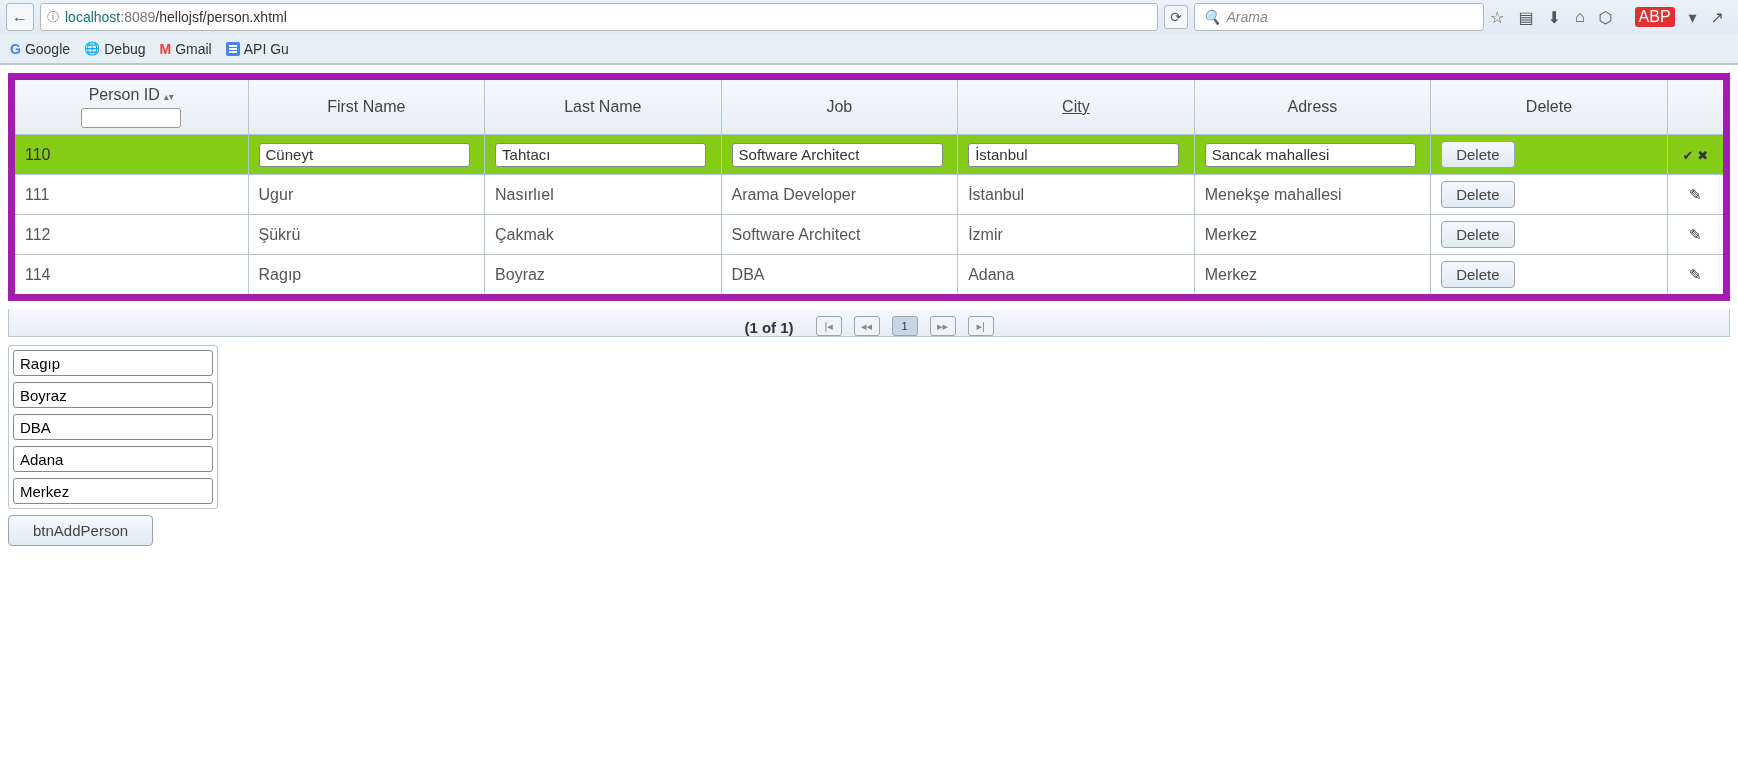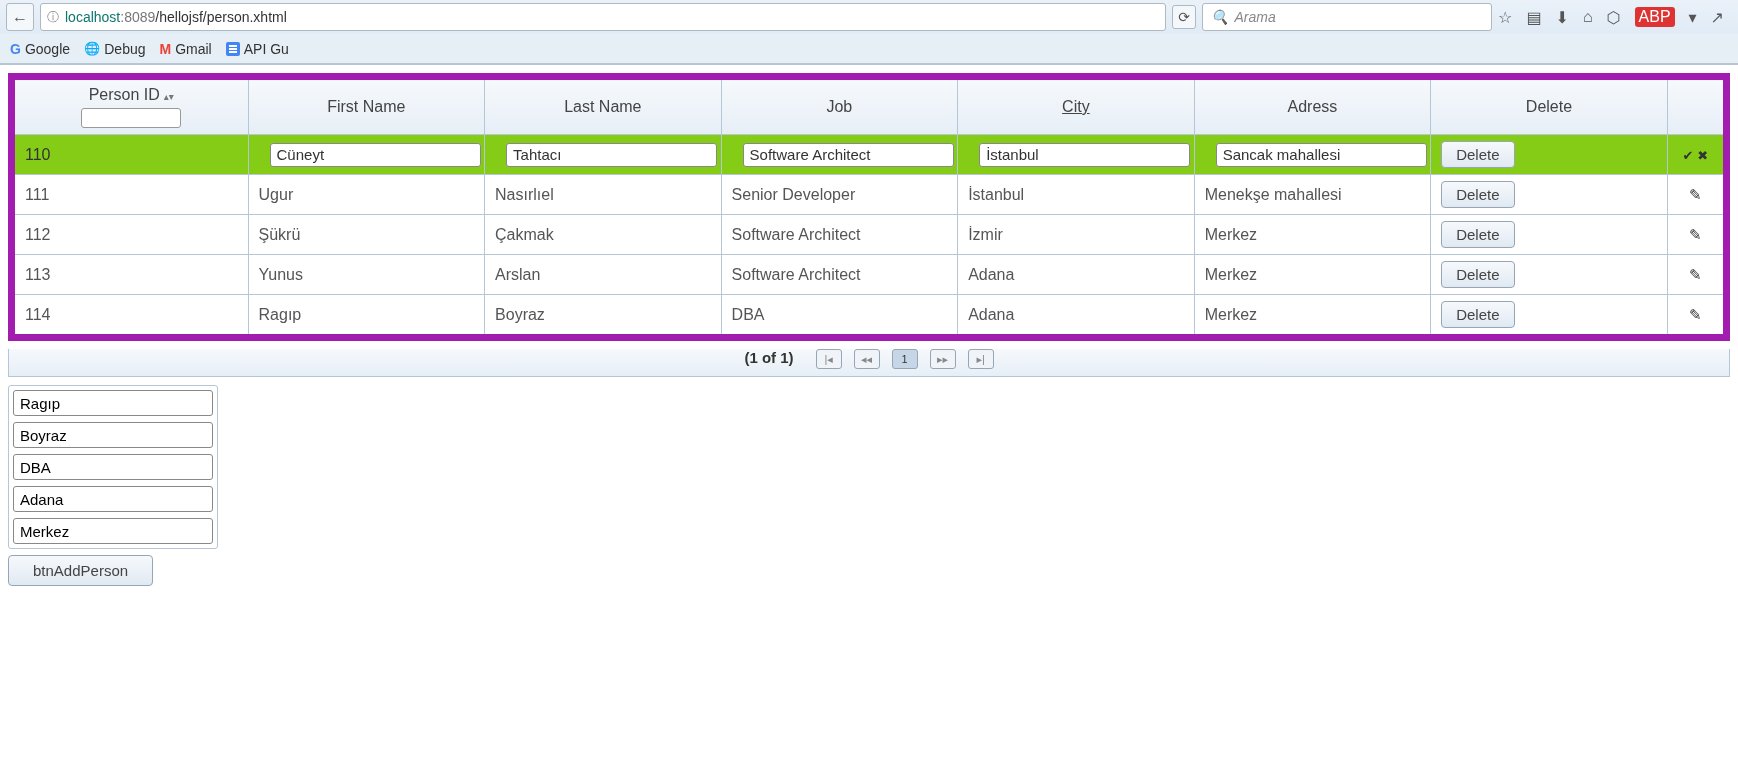--- a/index.html
+++ b/index.html
@@ -37,21 +37,21 @@
     width:24px;height:24px;border:1px solid #aeb9c2;border-radius:3px;background:#f4f8fb;
     display:flex;align-items:center;justify-content:center;color:#555;font-size:14px;cursor:pointer;
   }
   .search-field {
     width: 290px; height:28px; background:#fff; border:1px solid #aeb9c2; border-radius:3px;
     padding:0 8px; display:flex; align-items:center; gap:6px; color:#888;
     font-style: italic;
   }
   .toolbar-icons { display:flex; gap:14px; padding-right:8px; color:#555; align-items:center;}
   .toolbar-icons span { font-size:16px; cursor:pointer; }
-  .abp { color:#fff; background:#d33; border-radius:3px; font-size:10px; font-style:normal; padding:1px 4px;}
+  .abp { color:#fff; background:#d33; border-radius:3px; font-size:10px; font-style:normal; padding:1px 4px;margin-left:8px;}
   .bookmarks {
     height:30px; display:flex; align-items:center; gap:14px; padding:0 10px;
     background:#e6eef6; border-bottom:1px solid #b8c6d2; font-size:14px;
   }
   .bm-item { display:flex; align-items:center; gap:4px; color:#333; cursor:pointer;}
   .g-icon { font-weight:bold;}
   .g-b{color:#4285F4;}
   .globe-icon{color:#666;font-size:13px;}
   .gmail-m{color:#EA4335;font-weight:bold;}
   .doc-icon{display:inline-block;width:14px;height:14px;background:#4285F4;border-radius:2px;position:relative;}
@@ -80,37 +80,37 @@
   .col-del { width:215px; }
   .col-edit { width:45px; }
   .header-id-inner { display:flex; flex-direction:column; align-items:center; gap:4px;}
   .sort-icon{font-size:10px;color:#777;margin-left:4px;}
   .filter-input {
     width:100px;height:20px;border:1px solid #999;border-radius:3px;padding:0 4px;font-size:13px;
   }
   .row-editing td { background:#84cc16; color:#333;}
   .row-editing .edit-input {
     width:98%; height:24px; border:1px solid #888; border-radius:3px; padding:0 6px;
-    font-size:15px; color:#333; background:#fff;margin-left:11px;
+    font-size:15px; color:#333; background:#fff;
   }
   .del-btn {
     background: linear-gradient(#f6f9fc,#e0e9f2);
     border:1px solid #96a6b5; border-radius:4px;
     padding:4px 14px; font-size:15px; color:#444; cursor:pointer;
   }
   .edit-cell{ text-align:center !important; }
   .pencil-icon{ font-size:15px; color:#333; cursor:pointer;}
   .row-confirm{ font-size:13px; color:#333; cursor:pointer; padding:0 2px;}
 
   
   .paginator {
     margin:0 8px 8px 8px;
     height:28px; border:1px solid #b5c7d6; border-top:none;
     background:linear-gradient(#f6f9fc,#e6eef6);
-    display:flex; align-items:flex-start; justify-content:center; gap:12px;
+    display:flex; align-items:flex-end; justify-content:center; gap:12px;
     font-size:15px; color:#333;
   }
   .pg-info{font-weight:bold; margin-right:10px;}
   .pg-btn{
     width:26px;height:20px;border:1px solid #96a6b5;border-radius:3px;
     background:#f0f4f8; color:#888; font-size:11px; display:flex;align-items:center;justify-content:center;
     cursor:pointer;
   }
   .pg-btn.active{ background:#c7d6e6; color:#333;}
 
@@ -207,42 +207,32 @@
         <td><input class="edit-input" value="Software Architect" style=""></td>
         <td><input class="edit-input" value="İstanbul" style=""></td>
         <td><input class="edit-input" value="Sancak mahallesi" style=""></td>
         <td><button class="del-btn">Delete</button></td>
         <td class="edit-cell"><span class="row-confirm">✔</span><span class="row-confirm">✖</span></td>
       </tr>
       <tr>
         <td>111</td>
         <td>Ugur</td>
         <td>Nasırlıel</td>
-        <td>Senior Developer</td>
+        <td>Arama Developer</td>
         <td>İstanbul</td>
         <td>Menekşe mahallesi</td>
         <td><button class="del-btn">Delete</button></td>
         <td class="edit-cell"><span class="pencil-icon">✎</span></td>
       </tr>
       <tr>
         <td>112</td>
         <td>Şükrü</td>
         <td>Çakmak</td>
         <td>Software Architect</td>
         <td>İzmir</td>
-        <td>Merkez</td>
-        <td><button class="del-btn">Delete</button></td>
-        <td class="edit-cell"><span class="pencil-icon">✎</span></td>
-      </tr>
-      <tr>
-        <td>113</td>
-        <td>Yunus</td>
-        <td>Arslan</td>
-        <td>Software Architect</td>
-        <td>Adana</td>
         <td>Merkez</td>
         <td><button class="del-btn">Delete</button></td>
         <td class="edit-cell"><span class="pencil-icon">✎</span></td>
       </tr>
       <tr>
         <td>114</td>
         <td>Ragıp</td>
         <td>Boyraz</td>
         <td>DBA</td>
         <td>Adana</td>

